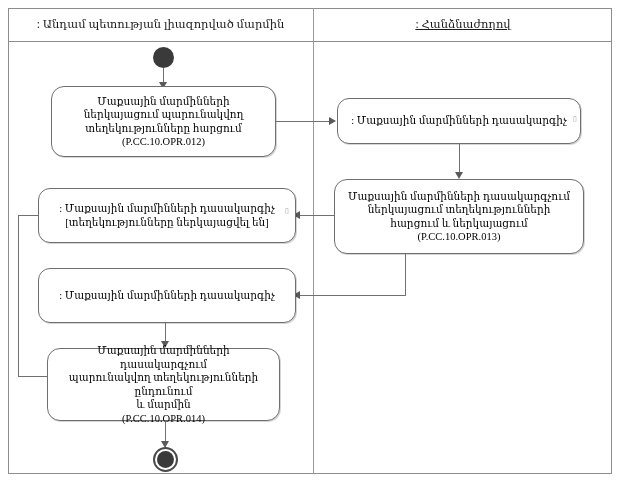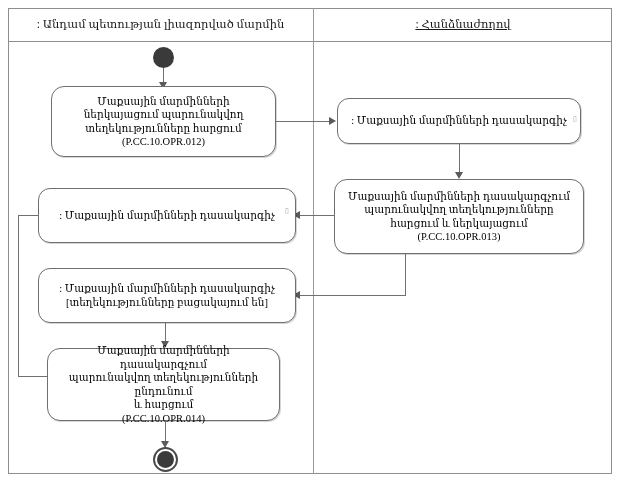--- a/index.html
+++ b/index.html
@@ -181,61 +181,61 @@
     </span>
   </div>
   <div class="speck" style="left:573px; top:115px;">▯</div>
 
   <div class="edge-v" style="left:459px; top:144px; height:32px;"></div>
   <div class="arrow down" style="left:455px; top:172px;"></div>
 
   <div class="node action" style="left:334px; top:179px; width:250px; height:75px;">
     <span class="txt">
       <span>Մաքսային մարմինների դասակարգչում</span><br>
-      <span>պարունակվող տեղեկությունները</span><br>
+      <span>ներկայացում տեղեկությունների</span><br>
       <span>հարցում և ներկայացում</span><br>
       <span>(P.CC.10.OPR.013)</span>
     </span>
   </div>
   <div class="speck" style="left:567px; top:194px;">'</div>
 
   <div class="edge-h" style="left:296px; top:215px; width:38px;"></div>
   <div class="arrow left" style="left:293px; top:211px;"></div>
 
   <div class="node objectnode" style="left:38px; top:188px; width:258px; height:55px;">
     <span class="txt">
       <span>: Մաքսային մարմինների դասակարգիչ</span><br>
+      <span>[տեղեկությունները ներկայացվել են]</span>
     </span>
   </div>
   <div class="speck" style="left:285px; top:207px;">▯</div>
 
   <div class="edge-v" style="left:405px; top:254px; height:41px;"></div>
   <div class="edge-h" style="left:296px; top:295px; width:110px;"></div>
   <div class="arrow left" style="left:293px; top:291px;"></div>
 
   <div class="node objectnode" style="left:38px; top:268px; width:258px; height:55px;">
     <span class="txt">
       <span>: Մաքսային մարմինների դասակարգիչ</span><br>
-      <span>[տեղեկությունները բացակայում են]</span>
     </span>
   </div>
 
   <div class="edge-h" style="left:18px; top:215px; width:21px;"></div>
   <div class="edge-v" style="left:18px; top:215px; height:161px;"></div>
   <div class="edge-h" style="left:18px; top:376px; width:122px;"></div>
   <div class="arrow right" style="left:136px; top:372px;"></div>
 
   <div class="edge-v" style="left:165px; top:323px; height:22px;"></div>
   <div class="arrow down" style="left:161px; top:341px;"></div>
 
   <div class="node action" style="left:47px; top:348px; width:233px; height:73px;">
     <span class="txt">
       <span>Մաքսային մարմինների դասակարգչում</span><br>
       <span>պարունակվող տեղեկությունների ընդունում</span><br>
-      <span>և հարցում</span><br>
+      <span>և մարմին</span><br>
       <span>(P.CC.10.OPR.014)</span>
     </span>
   </div>
 
   <div class="edge-v" style="left:165px; top:421px; height:26px;"></div>
   <div class="arrow down" style="left:161px; top:441px;"></div>
 
   <div class="end-node-outer" style="left:153px; top:447px;"></div>
   <div class="end-node-inner" style="left:157px; top:451px;"></div>
 

